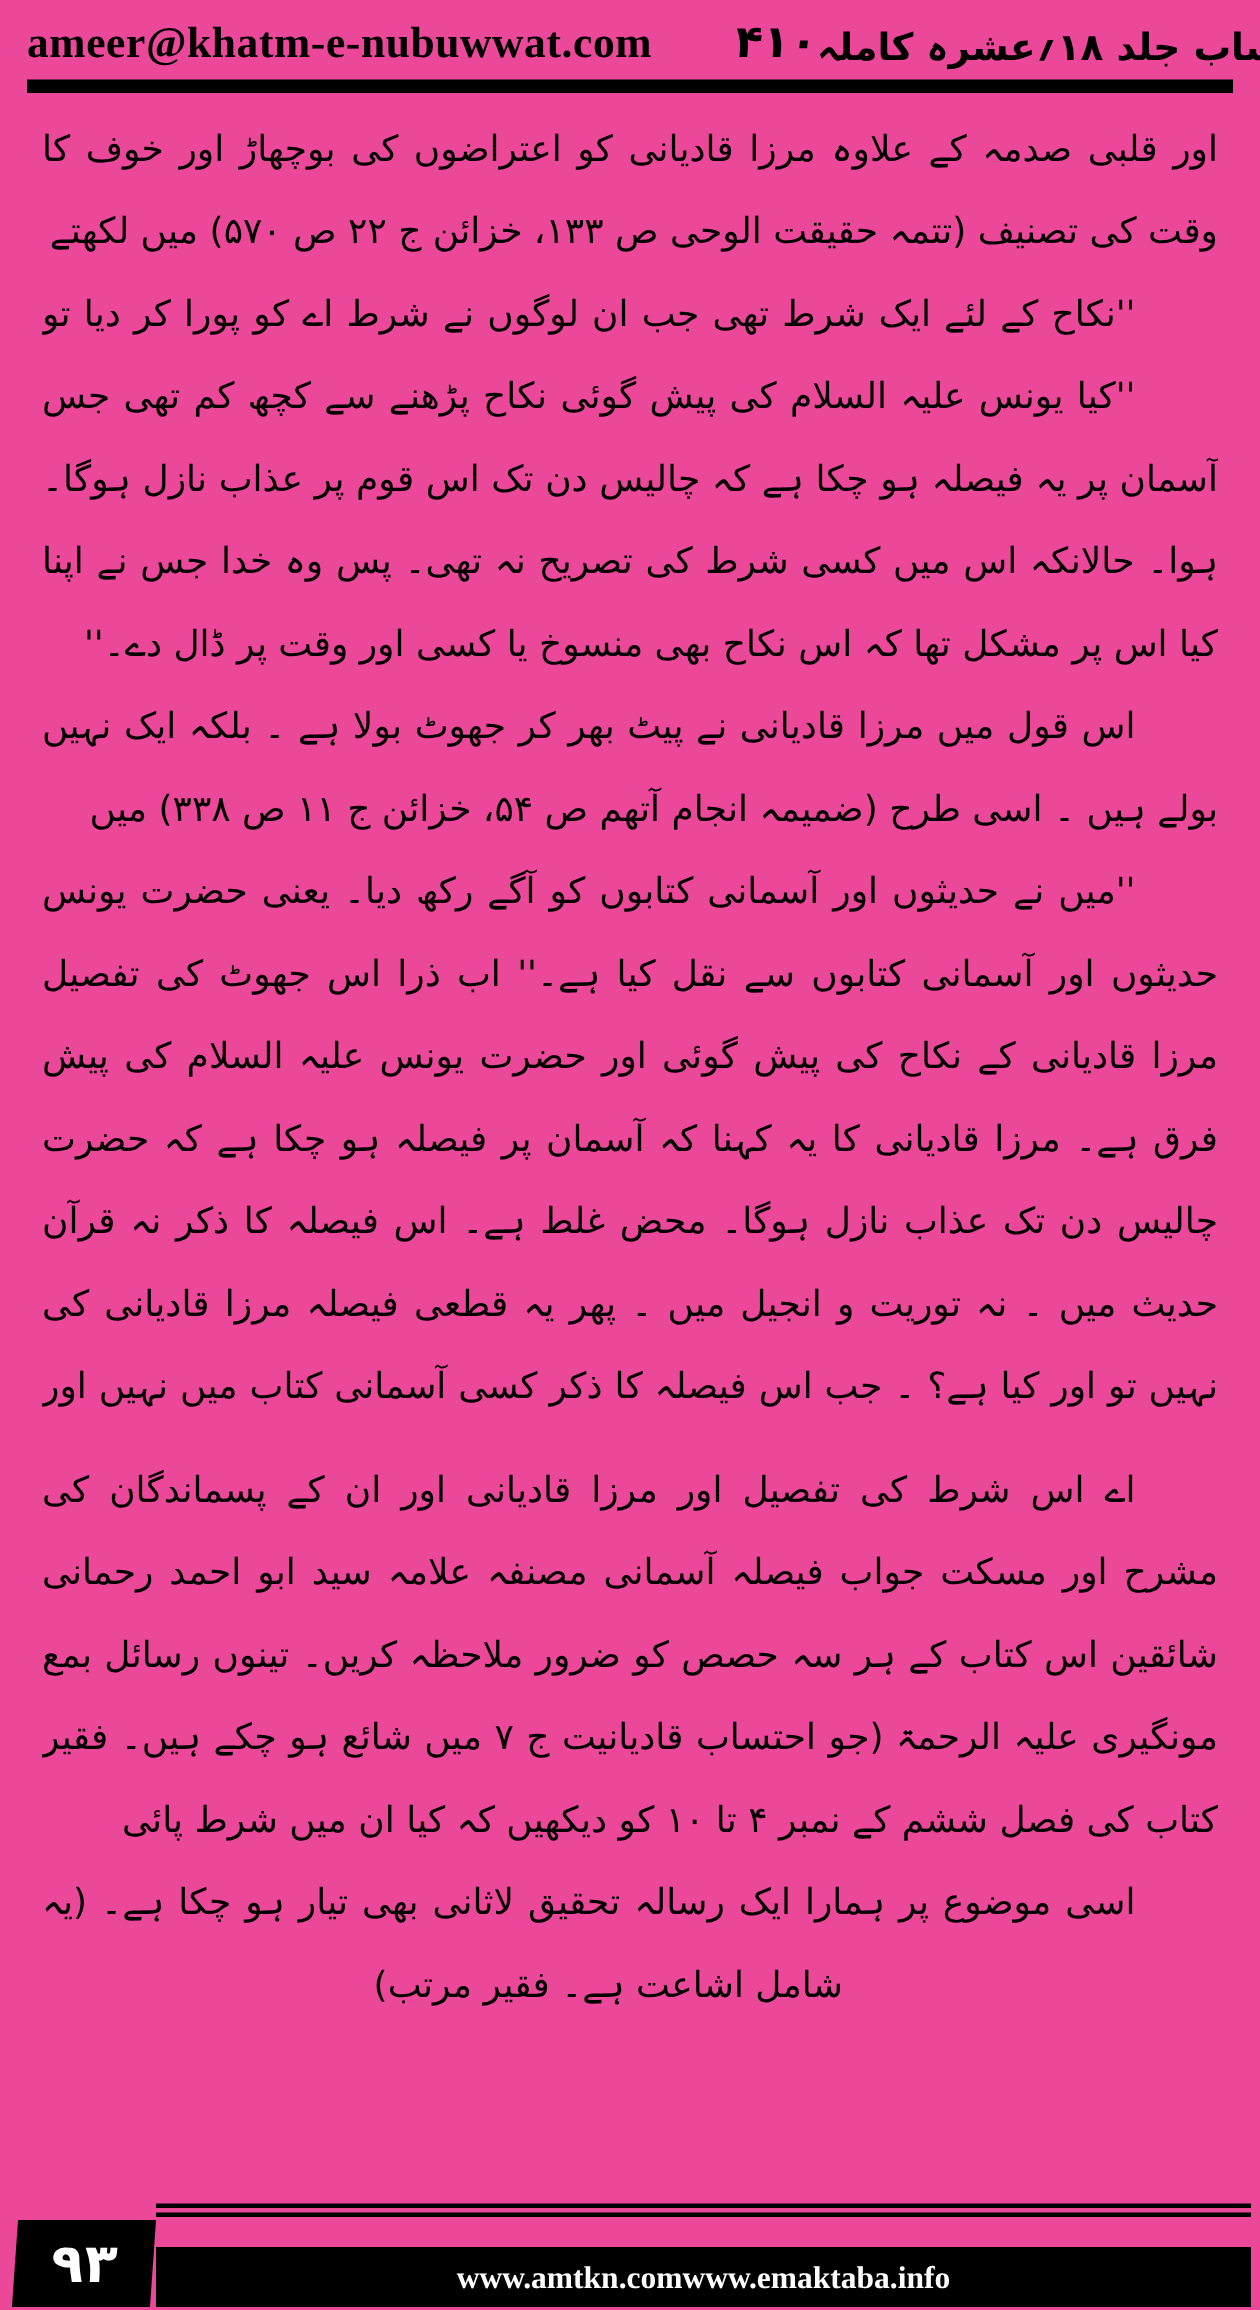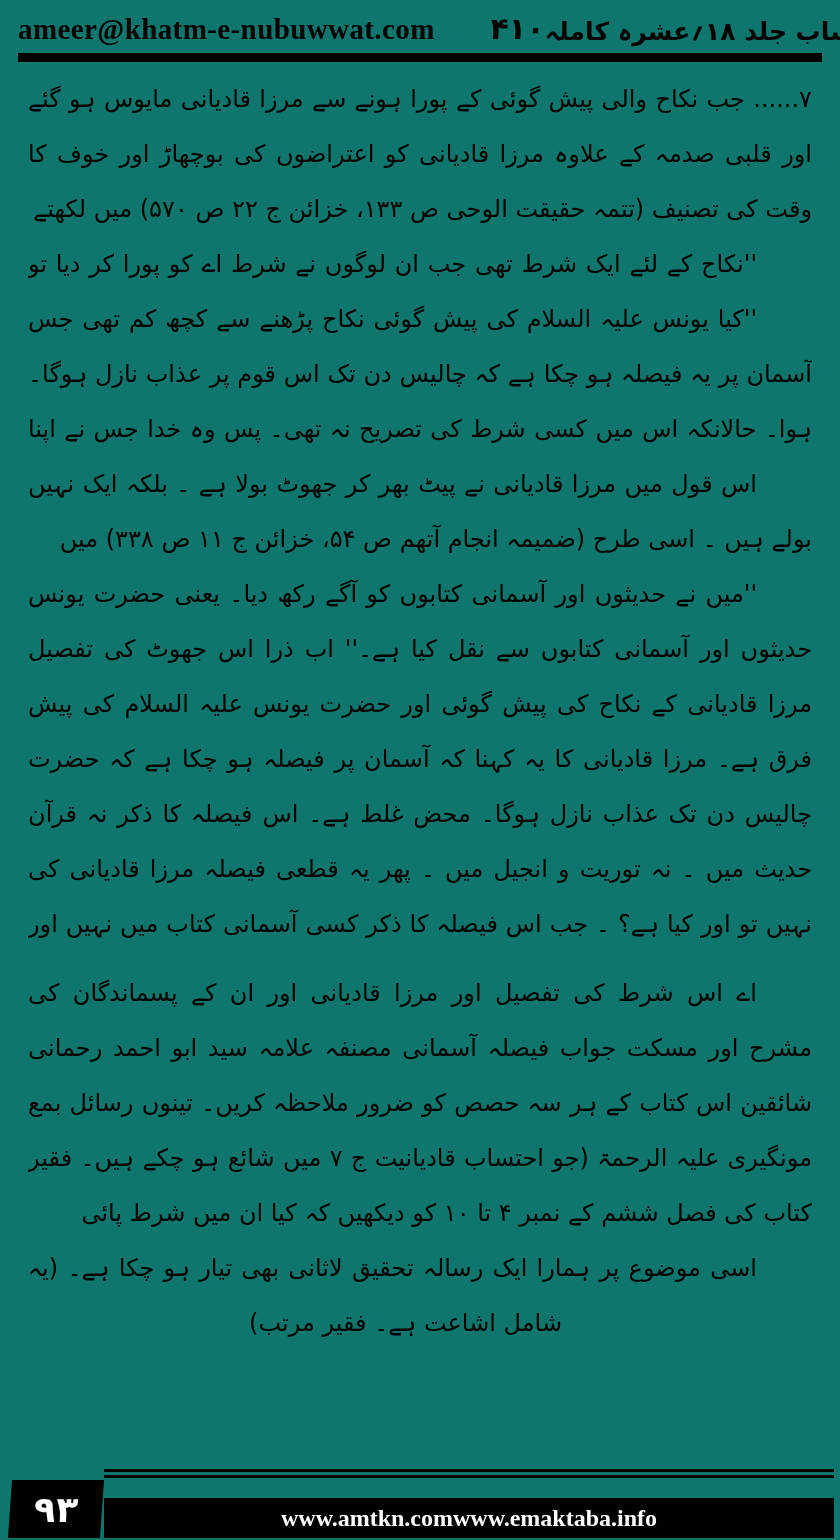--- a/index.html
+++ b/index.html
@@ -1,21 +1,21 @@
 <!DOCTYPE html>
 <html lang="ur"><head>
 <meta charset="utf-8">
 <style>
   html, body { margin: 0; padding: 0; background: #e8e8e8; }
   .page {
     position: relative;
     width: 840px;
     height: 1540px;
     margin: 0 auto;
-    background: #0f766e;
+    background: #ec4899;
     overflow: hidden;
     color: #000;
   }
   
   .header {
     display: flex;
     align-items: flex-end;
     padding: 8px 18px 4px 18px;
     height: 50px;
     box-sizing: border-box;
@@ -96,46 +96,46 @@
   .url-bar {
     height: 40px;
     background: #000;
     color: #fff;
     display: flex;
     align-items: center;
     justify-content: center;
     gap: 0;
     font-family: "Liberation Serif", serif;
     font-weight: bold;
-    font-size: 24px;
+    font-size: 21px;
     white-space: nowrap;
     margin-top: 20px;
   }
 </style>
 </head>
 <body>
 
 <div class="page">
 
   <div class="header">
     <span class="email">ameer@khatm-e-nubuwwat.com</span>
     <span class="pagenum-top">۴۱۰</span>
     <span class="header-title">احتساب جلد ۱۸؍عشرہ کاملہ</span>
   </div>
 
   <div class="top-rule"></div>
 
   <div class="content">
-      <div class="line">۷......       جب نکاح والی پیش گوئی کے پورا ہونے سے مرزا قادیانی مایوس ہو گئے</div>
       <div class="line">اور قلبی صدمہ کے علاوہ مرزا قادیانی کو اعتراضوں کی بوچھاڑ اور خوف کا خیال ہوا۔ تو آپ آخری</div>
       <div class="line end">وقت کی تصنیف (تتمہ حقیقت الوحی ص ۱۳۳، خزائن ج ۲۲ ص ۵۷۰) میں لکھتے ہیں کہ:</div>
       <div class="line indent">''نکاح کے لئے ایک شرط تھی جب ان لوگوں نے شرط اے کو پورا کر دیا تو نکاح فسخ ہو</div>
       <div class="line indent">''کیا یونس علیہ السلام کی پیش گوئی نکاح پڑھنے سے کچھ کم تھی جس میں بتایا گیا تھا کہ</div>
       <div class="line">آسمان پر یہ فیصلہ ہو چکا ہے کہ چالیس دن تک اس قوم پر عذاب نازل ہوگا۔ مگر عذاب نازل نہ</div>
       <div class="line">ہوا۔ حالانکہ اس میں کسی شرط کی تصریح نہ تھی۔ پس وہ خدا جس نے اپنا ایسا ناطق فیصلہ منسوخ کر دیا</div>
+      <div class="line end">کیا اس پر مشکل تھا کہ اس نکاح بھی منسوخ یا کسی اور وقت پر ڈال دے۔''</div>
       <div class="line indent">اس قول میں مرزا قادیانی نے پیٹ بھر کر جھوٹ بولا ہے ۔ بلکہ ایک نہیں کئی جھوٹ</div>
       <div class="line end">بولے ہیں ۔ اسی طرح (ضمیمہ انجام آتھم ص ۵۴، خزائن ج ۱۱ ص ۳۳۸) میں لکھ دیا ہے کہ:</div>
       <div class="line indent">''میں نے حدیثوں اور آسمانی کتابوں کو آگے رکھ دیا۔ یعنی حضرت یونس کا قصہ</div>
       <div class="line">حدیثوں اور آسمانی کتابوں سے نقل کیا ہے۔'' اب ذرا اس جھوٹ کی تفصیل ملاحظہ ہو۔</div>
       <div class="line">مرزا قادیانی کے نکاح کی پیش گوئی اور حضرت یونس علیہ السلام کی پیش گوئی میں زمین آسمان کا</div>
       <div class="line">فرق ہے۔ مرزا قادیانی کا یہ کہنا کہ آسمان پر فیصلہ ہو چکا ہے کہ حضرت یونس علیہ السلام کی قوم پر</div>
       <div class="line">چالیس دن تک عذاب نازل ہوگا۔ محض غلط ہے۔ اس فیصلہ کا ذکر نہ قرآن کریم میں ہے نہ کسی صحیح</div>
       <div class="line">حدیث میں ۔ نہ توریت و انجیل میں ۔ پھر یہ قطعی فیصلہ مرزا قادیانی کی زبان درازی اور دروغ گوئی</div>
       <div class="line">نہیں تو اور کیا ہے؟ ۔ جب اس فیصلہ کا ذکر کسی آسمانی کتاب میں نہیں اور کسی صحیح حدیث میں نہیں تو</div>
       <div class="line indent gap">اے اس شرط کی تفصیل اور مرزا قادیانی اور ان کے پسماندگان کی توجیہہ متعلقہ عدم نکاح کا</div>

